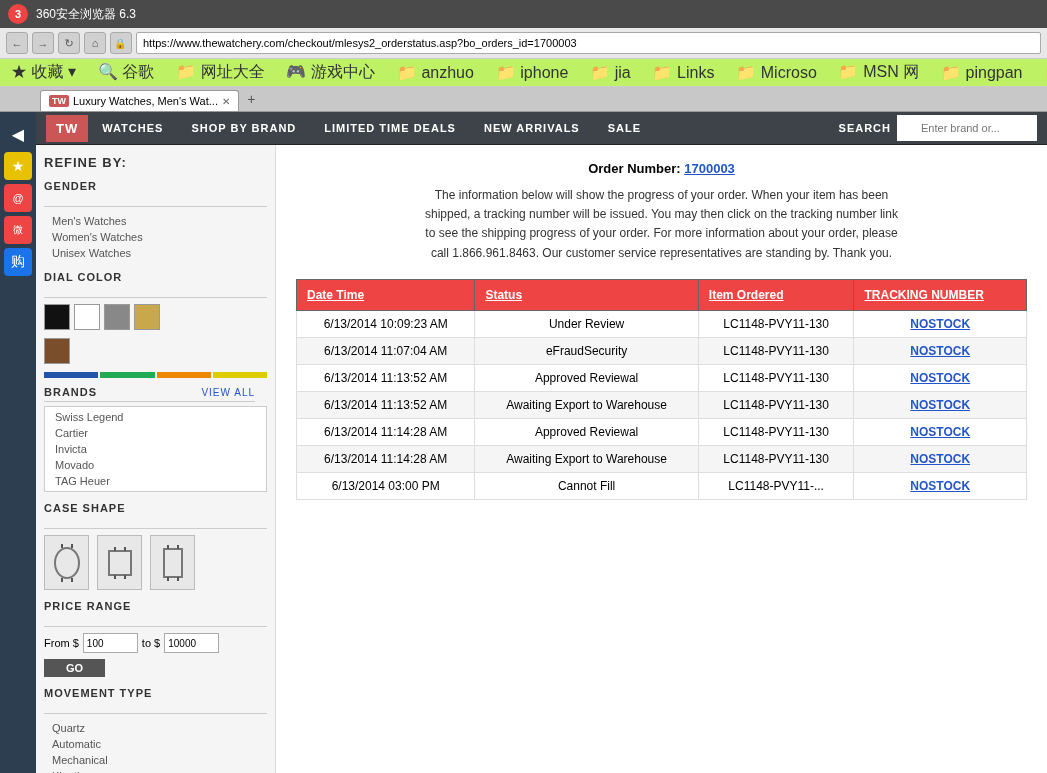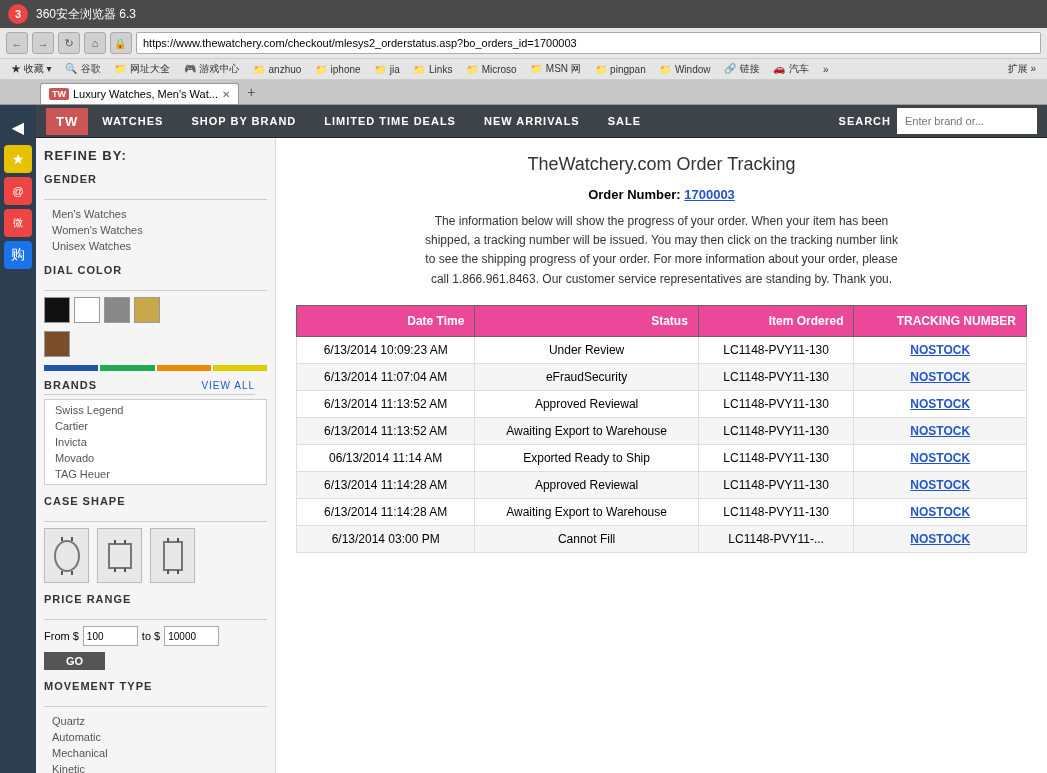--- a/index.html
+++ b/index.html
@@ -28,27 +28,27 @@
     .nav-btn {
       width: 22px; height: 22px; background: #d0d0d0; border: 1px solid #aaa;
       border-radius: 3px; cursor: pointer; display: flex; align-items: center; justify-content: center;
       font-size: 11px; color: #555;
     }
     .address-bar {
       flex: 1; height: 22px; border: 1px solid #aaa; border-radius: 2px;
       padding: 0 6px; font-size: 11px; background: #fff;
     }
     .bookmarks-bar {
-      background: #e5e5e5;
+      background: #bef264;
       border-bottom: 1px solid #ccc;
       padding: 2px 6px;
       display: flex;
       align-items: center;
-      gap: 4px;
-      font-size: 10px;
+      gap: 12px;
+      font-size: 16px;
       overflow: hidden;
       white-space: nowrap;
     }
     .bookmark-item {
       padding: 1px 5px; cursor: pointer; color: #333;
       display: flex; align-items: center; gap: 2px;
     }
 
     .tab-bar {
       background: #c8c8c8;
@@ -121,21 +121,21 @@
       cursor: pointer;
       text-transform: uppercase;
     }
     .search-area {
       display: flex;
       align-items: center;
       margin-left: auto;
     }
     .search-label { color: #fff; font-size: 11px; font-weight: bold; margin-right: 6px; letter-spacing: 1px; }
     .search-input-nav {
-      height: 26px; border: none; padding: 0 8px; font-size: 11px;
+      height: 26px; border: none; padding: 0 24px; font-size: 11px;
       background: #fff; width: 140px;
     }
 
     
     .page-body { display: flex; min-height: 500px; }
 
     
     .refine-sidebar {
       width: 240px;
       background: #f5f5f5;
@@ -253,27 +253,28 @@
       margin-right: auto;
     }
 
     
     .order-table {
       width: 100%;
       border-collapse: collapse;
       font-size: 12px;
     }
     .order-table th {
-      background: #ec4899;
+      background: #ef4444;
       color: #fff;
       padding: 8px 10px;
-      text-align: right;
+      text-align: left;
       font-size: 12px;
       font-weight: bold;
       border: 1px solid #666;
+      text-decoration: underline;
     }
     .order-table td {
       padding: 6px 10px;
       text-align: center;
       border: 1px solid #ddd;
       vertical-align: middle;
     }
     .order-table tr:nth-child(even) td { background: #f5f5f5; }
     .order-table tr:nth-child(odd) td { background: #fff; }
     .nostock-link { color: #2255cc; text-decoration: underline; cursor: pointer; font-weight: bold; }
@@ -451,21 +452,20 @@
           <a class="filter-link">Mechanical</a>
           <a class="filter-link">Kinetic</a>
         </div>
 
         
         <div class="section-header">CASE WIDTH</div>
 
       </div>
 
       <div class="order-content">
-        <h2 class="order-title">TheWatchery.com Order Tracking</h2>
         <div class="order-number-line">
           <span>Order Number:</span>
           <span> </span>
           <a class="order-number-link">1700003</a>
         </div>
         <p class="order-description">The information below will show the progress of your order. When your item has been shipped, a tracking number will be issued. You may then click on the tracking number link to see the shipping progress of your order. For more information about your order, please call 1.866.961.8463. Our customer service representatives are standing by. Thank you.</p>
 
         <table class="order-table">
           <thead>
             <tr>
@@ -494,26 +494,20 @@
                 <td>LC1148-PVY11-130</td>
                 <td><a class="nostock-link">NOSTOCK</a></td>
               </tr>
               <tr>
                 <td>6/13/2014 11:13:52 AM</td>
                 <td>Awaiting Export to Warehouse</td>
                 <td>LC1148-PVY11-130</td>
                 <td><a class="nostock-link">NOSTOCK</a></td>
               </tr>
               <tr>
-                <td>06/13/2014 11:14 AM</td>
-                <td>Exported Ready to Ship</td>
-                <td>LC1148-PVY11-130</td>
-                <td><a class="nostock-link">NOSTOCK</a></td>
-              </tr>
-              <tr>
                 <td>6/13/2014 11:14:28 AM</td>
                 <td>Approved Reviewal</td>
                 <td>LC1148-PVY11-130</td>
                 <td><a class="nostock-link">NOSTOCK</a></td>
               </tr>
               <tr>
                 <td>6/13/2014 11:14:28 AM</td>
                 <td>Awaiting Export to Warehouse</td>
                 <td>LC1148-PVY11-130</td>
                 <td><a class="nostock-link">NOSTOCK</a></td>

